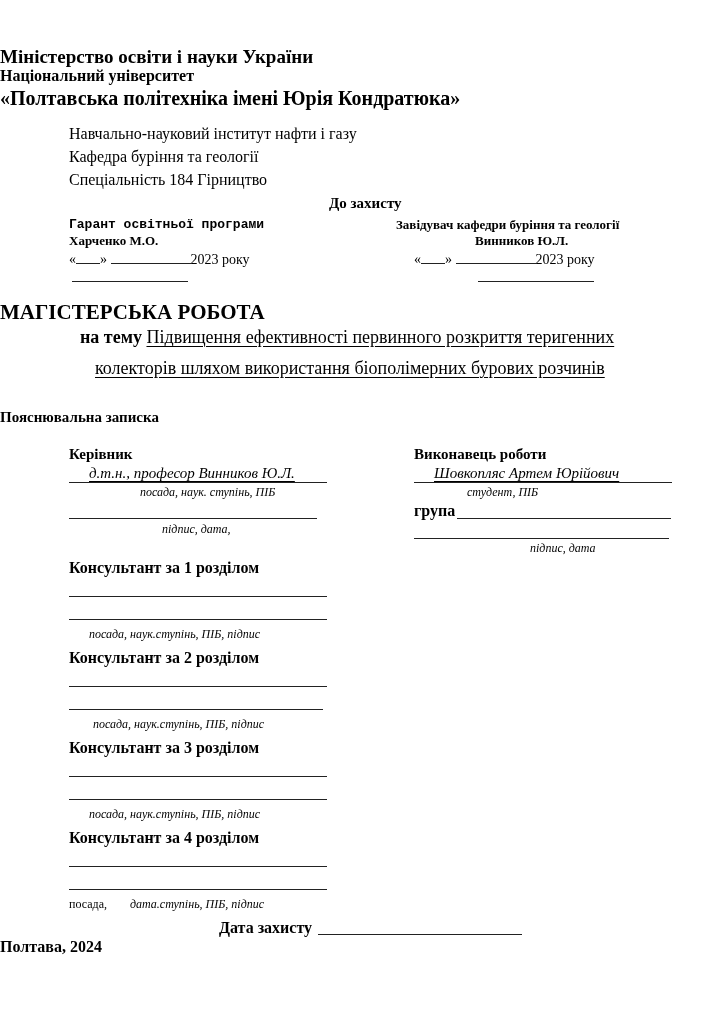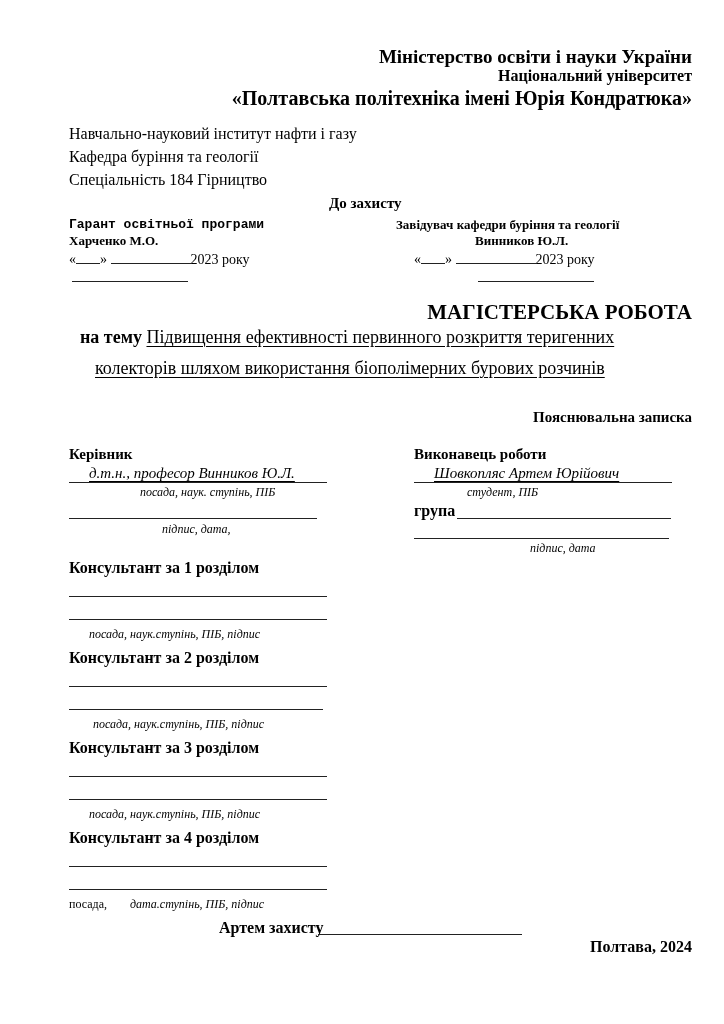--- a/index.html
+++ b/index.html
@@ -1,21 +1,21 @@
 <!DOCTYPE html>
 <html><head>
   <meta charset="utf-8">
   <style>
     html, body { margin: 0; padding: 0; background: #ffffff; }
     body { width: 724px; height: 1024px; position: relative; overflow: hidden;
            font-family: "Liberation Serif", "DejaVu Serif", serif; color: #000; }
     .t { position: absolute; white-space: nowrap; line-height: 1; }
     .b { font-weight: bold; }
     .i { font-style: italic; margin-left: 20px; }
-    .c { left: 0; width: 692px; text-align: right; }
+    .c { left: 0; width: 692px; text-align: left; }
     .line { position: absolute; height: 0; border-top: 1.3px solid #222; }
     .u { text-decoration: underline; text-underline-offset: 3px; text-decoration-thickness: 1px; }
     .blank { display: inline-block; border-bottom: 1px solid #222; height: 13px; vertical-align: baseline; }
   </style>
 </head>
 <body>
 
 <div class="t c b" style="top:47px;font-size:19px;">Міністерство освіти і науки України</div>
 <div class="t c b" style="top:68px;font-size:16px;">Національний університет</div>
 <div class="t c b" style="top:88px;font-size:20px;">«Полтавська політехніка імені Юрія Кондратюка»</div>
@@ -89,16 +89,16 @@
 <div class="t i" style="left:69px;top:808px;font-size:12px;">посада, наук.ступінь, ПІБ, підпис</div>
 
 <div class="t b" style="left:69px;top:830px;font-size:16px;">Консультант за 4 розділом</div>
 <div class="line" style="left:69px;top:866px;width:258px;"></div>
 <div class="line" style="left:69px;top:889px;width:258px;"></div>
 <div class="t" style="left:69px;top:898px;font-size:12px;">
   <span>посада,</span>
   <span class="i">дата.ступінь, ПІБ, підпис</span>
 </div>
 
-<div class="t b" style="left:219px;top:920px;font-size:16px;">Артем захисту</div>
+<div class="t b" style="left:219px;top:920px;font-size:16px;">Дата захисту</div>
 <div class="line" style="left:318px;top:934px;width:204px;border-top-width:1px;"></div>
 
 <div class="t c b" style="top:939px;font-size:16px;">Полтава, 2024</div>
 
 </body></html>

